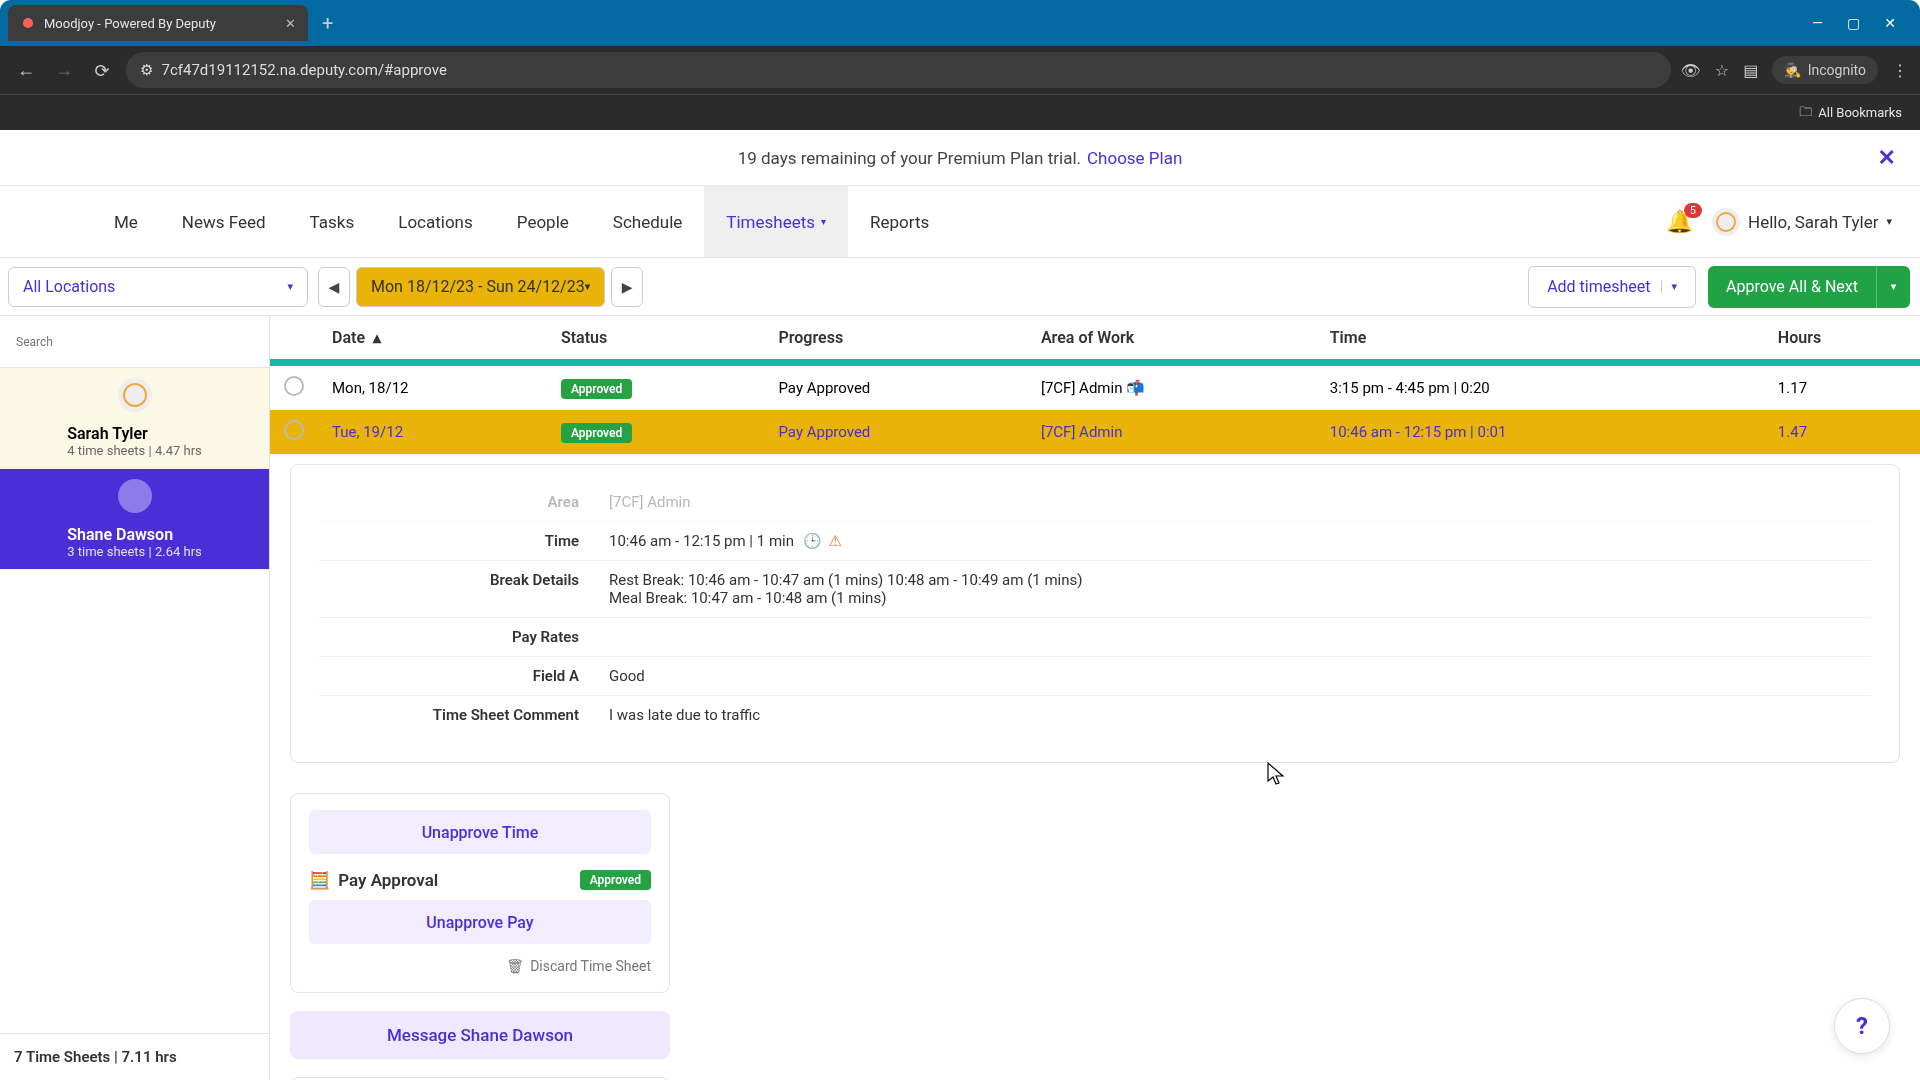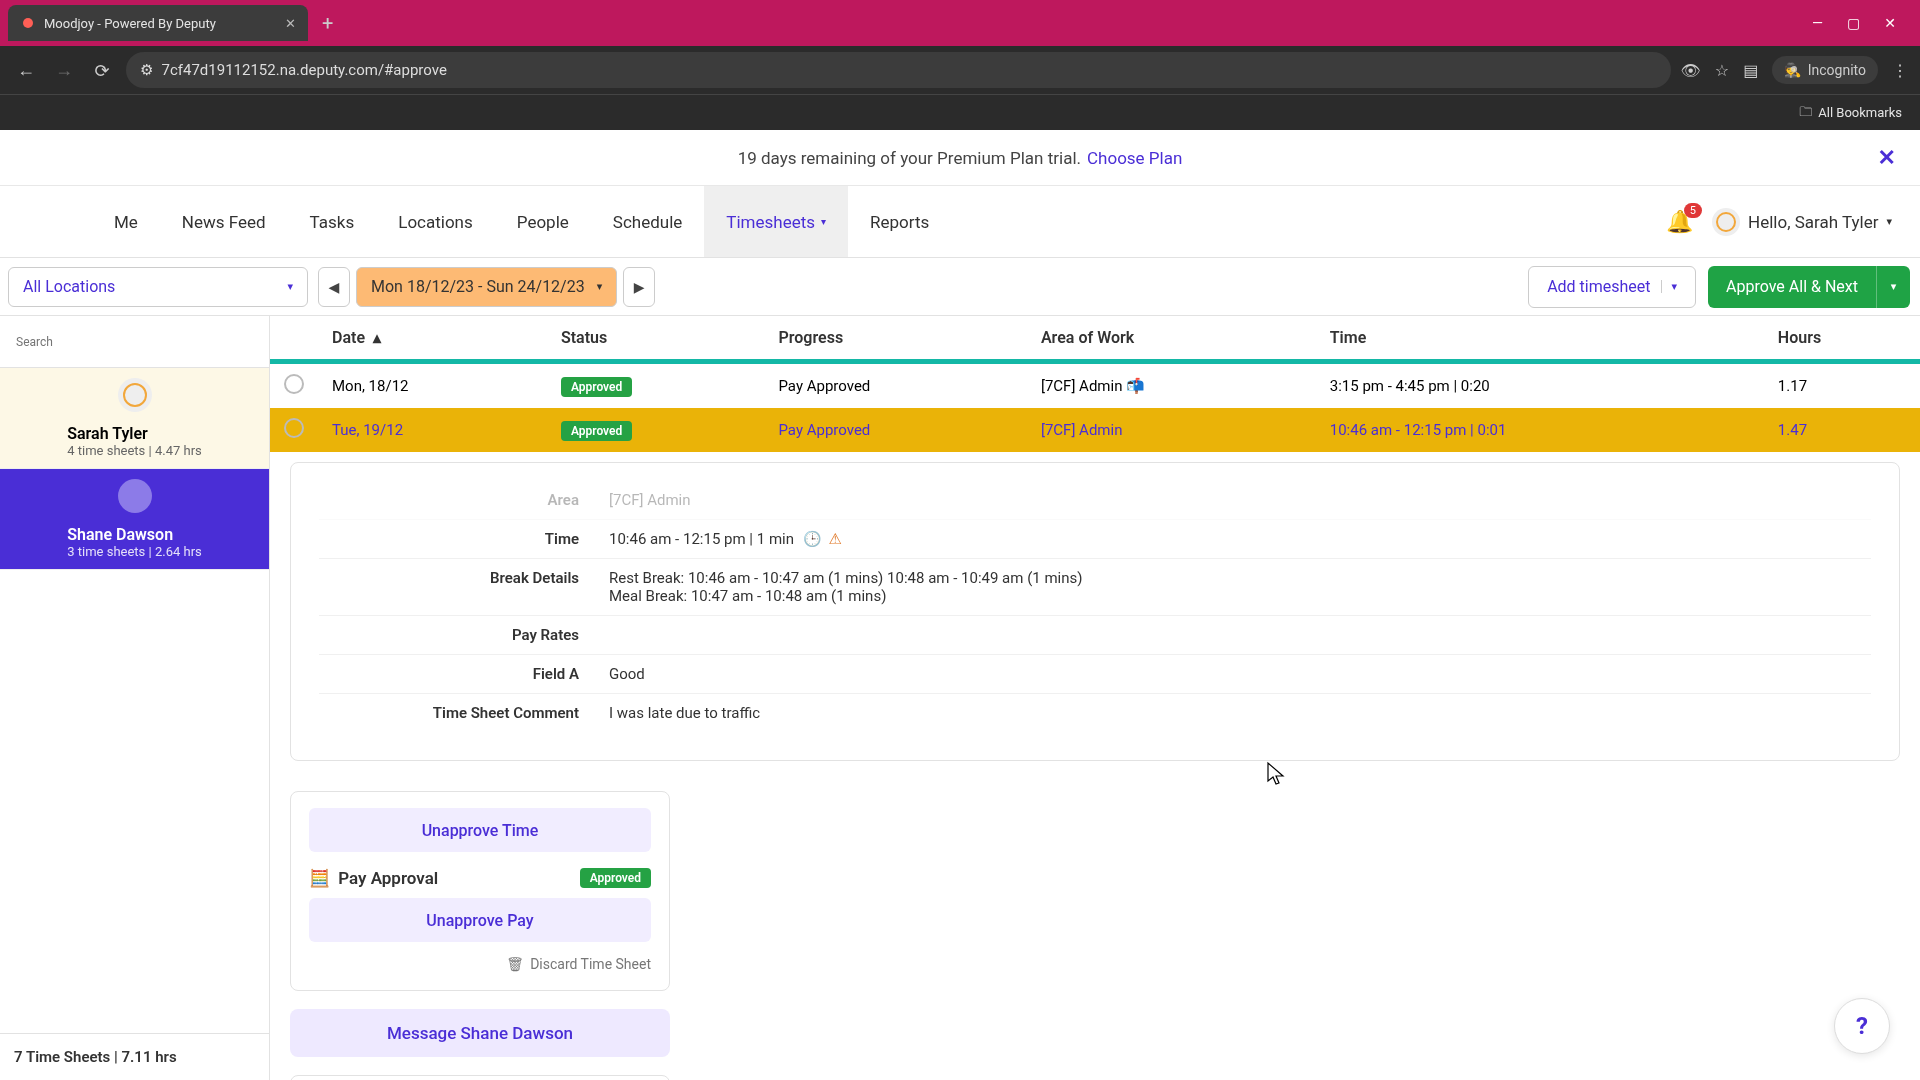--- a/index.html
+++ b/index.html
@@ -1,19 +1,19 @@
 <!DOCTYPE html>
 <html><head>
 <meta charset="utf-8">
 <style>
   * { margin: 0; padding: 0; box-sizing: border-box; font-family: -apple-system, BlinkMacSystemFont, "Segoe UI", Roboto, sans-serif; }
   body { background: #fff; width: 1920px; height: 1080px; overflow: hidden; }
 
   
-  .browser-shell { background: #be185d; }
+  .browser-shell { background: #0369a1; border-radius: 11px; }
   .tab-strip { height: 46px; display: flex; align-items: center; padding: 0 8px; }
   .tab { background: #3c3c3c; height: 36px; border-radius: 8px 8px 0 0; display: flex; align-items: center; padding: 0 12px; gap: 8px; width: 300px; color: #e4e4e4; font-size: 13px; }
   .tab .favicon { width: 16px; height: 16px; display: inline-flex; align-items: center; justify-content: center; }
   .tab .tab-title { flex: 1; white-space: nowrap; overflow: hidden; text-overflow: ellipsis; }
   .tab .tab-close { color: #bbb; }
   .new-tab { color: #ccc; margin-left: 6px; font-size: 20px; padding: 4px 8px; }
   .window-controls { margin-left: auto; display: flex; gap: 24px; padding-right: 16px; }
   .window-controls span { color: #fff; font-size: 14px; }
 
   .addr-bar { height: 48px; display: flex; align-items: center; padding: 0 12px; gap: 10px; background: #2b2b2b; }
@@ -40,21 +40,21 @@
   .nav-right { margin-left:auto; display:flex; align-items:center; gap:18px; }
   .bell { position:relative; font-size:22px; color:#333;}
   .bell .badge { position:absolute; top:-6px; right:-8px; background:#e03838; color:#fff; font-size:11px; border-radius:10px; padding:1px 6px;}
   .user-greeting { display:flex; align-items:center; gap:8px; color:#333; font-size:17px;}
   .avatar-small { width:28px; height:28px; border-radius:50%; display:inline-block;}
 
   .toolbar { height:58px; display:flex; align-items:center; padding:0 10px 0 0; gap:10px; border-bottom:1px solid #e2e2e2;}
   .loc-select { border:1px solid #ccc; border-radius:6px; height:40px; padding:0 14px; display:flex; align-items:center; gap:8px; color:#4a2ed6; font-size:16px; min-width:300px; margin-left:8px;}
   .date-nav { display:flex; align-items:center; gap:6px;}
   .date-nav button { border:1px solid #ccc; background:#fff; width:32px; height:40px; border-radius:6px; display:inline-flex; align-items:center; justify-content:center; font-size:14px; color:#444;}
-  .date-range { border:1px solid #ccc; background:#fdba74; height:40px; border-radius:6px; padding:0 14px; display:flex; align-items:center; font-size:16px; color:#333; gap:12px;}
+  .date-range { border:1px solid #ccc; background:#eab308; height:40px; border-radius:6px; padding:0 14px; display:flex; align-items:center; font-size:16px; color:#333; gap:0;}
   .toolbar-right { margin-left:auto; display:flex; align-items:center; gap:12px;}
   .add-ts { color:#4a2ed6; border:1px solid #ccc; border-radius:6px; height:42px; padding:0 18px; display:flex; align-items:center; gap:10px; font-size:16px;text-align:center;}
   .split-caret { border-left:1px solid #ccc; padding-left:10px; font-size:11px; color:#4a2ed6;}
   .approve-all { display:flex; align-items:center;}
   .approve-all button.main { background:#1fa345; color:#fff; border:none; height:42px; padding:0 18px; border-radius:6px 0 0 6px; font-size:16px;}
   .approve-all button.caret { background:#1fa345; color:#fff; border:none; height:42px; width:34px; border-left:1px solid rgba(255,255,255,0.3); border-radius:0 6px 6px 0; font-size:11px;}
 
   .content { display:flex; height:calc(100% - 186px); }
   .sidebar { width:270px; border-right:1px solid #e2e2e2; display:flex; flex-direction:column;}
   .search { border:none; border-bottom:1px solid #e2e2e2; height:52px; padding:0 16px; font-size:12px; outline:none;}
@@ -63,21 +63,21 @@
   .emp.active-0 { background:#fdf8e6;}
   .emp.active-1 { background:#4a2ed6; color:#fff;}
   .emp.active-1 .subline { color:rgba(255,255,255,0.85);}
   .emp .avatar { width:34px; height:34px; border-radius:50%; flex-shrink:0;}
   .emp .name { font-weight:600; font-size:16px;}
   .emp .subline { font-size:13px; color:#666;}
   .sidebar-footer { border-top:1px solid #e2e2e2; padding:14px; font-size:15px; font-weight:600; color:#333;}
 
   .main-pane { flex:1; overflow:hidden; position:relative;}
   table.ts-table { width:100%; border-collapse:collapse;}
-  table.ts-table th { text-align:left; padding:12px 14px; border-bottom:5px solid #14b8a6; font-weight:600; color:#333; font-size:16px; position:relative;}
+  table.ts-table th { text-align:left; padding:12px 14px; border-bottom:7px solid #14b8a6; font-weight:600; color:#333; font-size:16px; position:relative;}
   table.ts-table th.sort::after { content:"▴"; margin-left:8px; color:#333;}
   table.ts-table td { padding:10px 14px; font-size:15px; }
   table.ts-table tr.row-sel td { background:#eab308; color:#4a2ed6;}
   .status-chip { background:#25a244; color:#fff; font-size:12px; padding:3px 10px; border-radius:4px; font-weight:600;}
   .checkbox-col { width:44px; text-align:center;}
   .row-checkbox { width:20px; height:20px; border-radius:50%; border:2px solid #bbb; display:inline-block;}
 
   .detail-area { display:flex; padding:10px 20px 20px 20px; gap:30px;flex-direction:column; }
   .detail-card { flex:1; background:#fff; border:1px solid #e2e2e2; border-radius:8px; padding:18px 28px 28px 28px;}
   .detail-row { display:flex; padding:10px 0; border-bottom:1px solid #f0f0f0; align-items:flex-start; gap:30px;}

